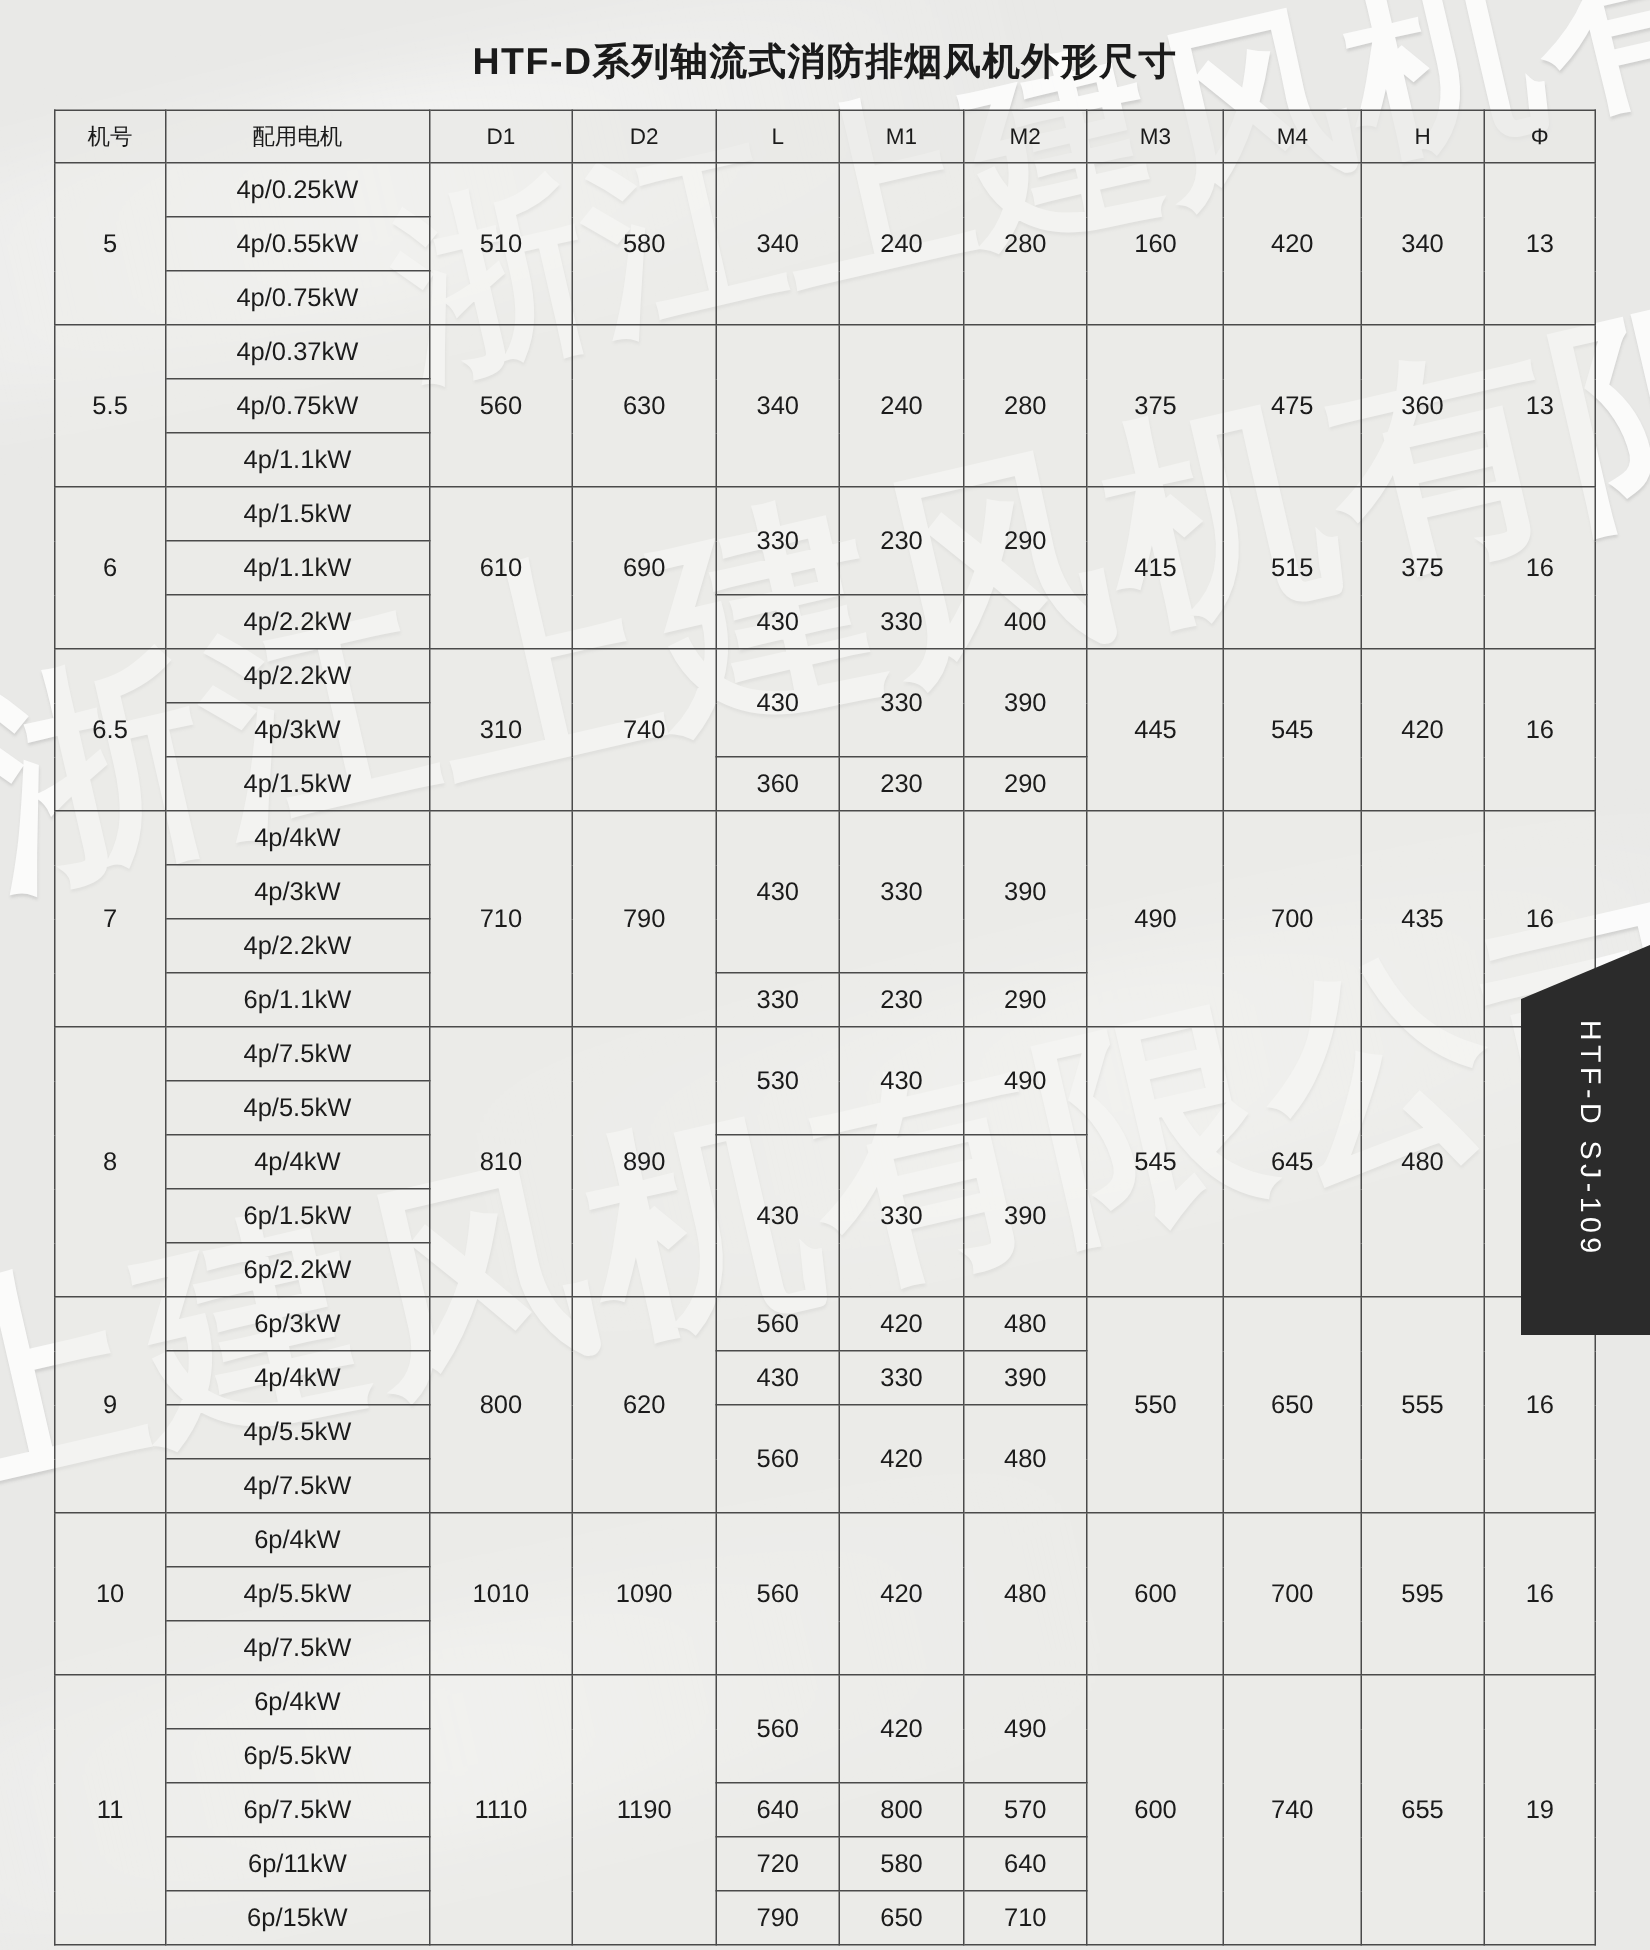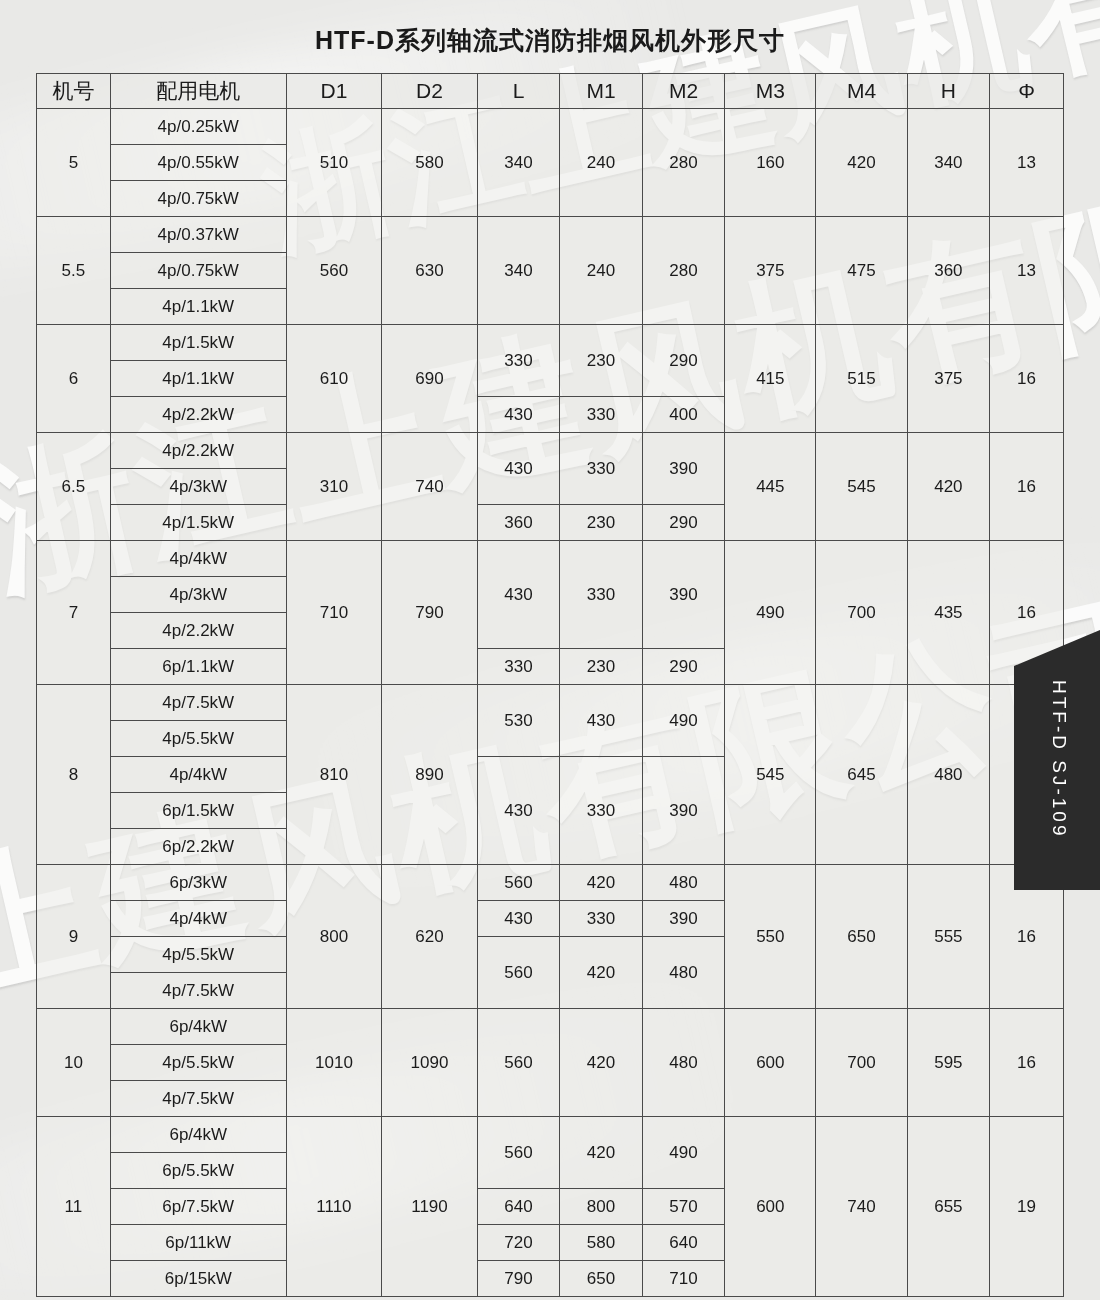--- a/index.html
+++ b/index.html
@@ -117,21 +117,21 @@
     font-size: 17px;
     color: #1b1b1b;
     padding: 0;
     height: 35px;
     background: rgba(236,236,234,0.55);
     font-family: "Liberation Sans", sans-serif;
   }
   table.spec thead th {
     height: 34px;
     font-weight: normal;
-    font-size: 21px;
+    font-size: 15px;
     background: rgba(232,232,230,0.75);
   }
   td.motor {
     font-size: 17px;
   }
   td.model {
     font-size: 17px;
   }
 
   

